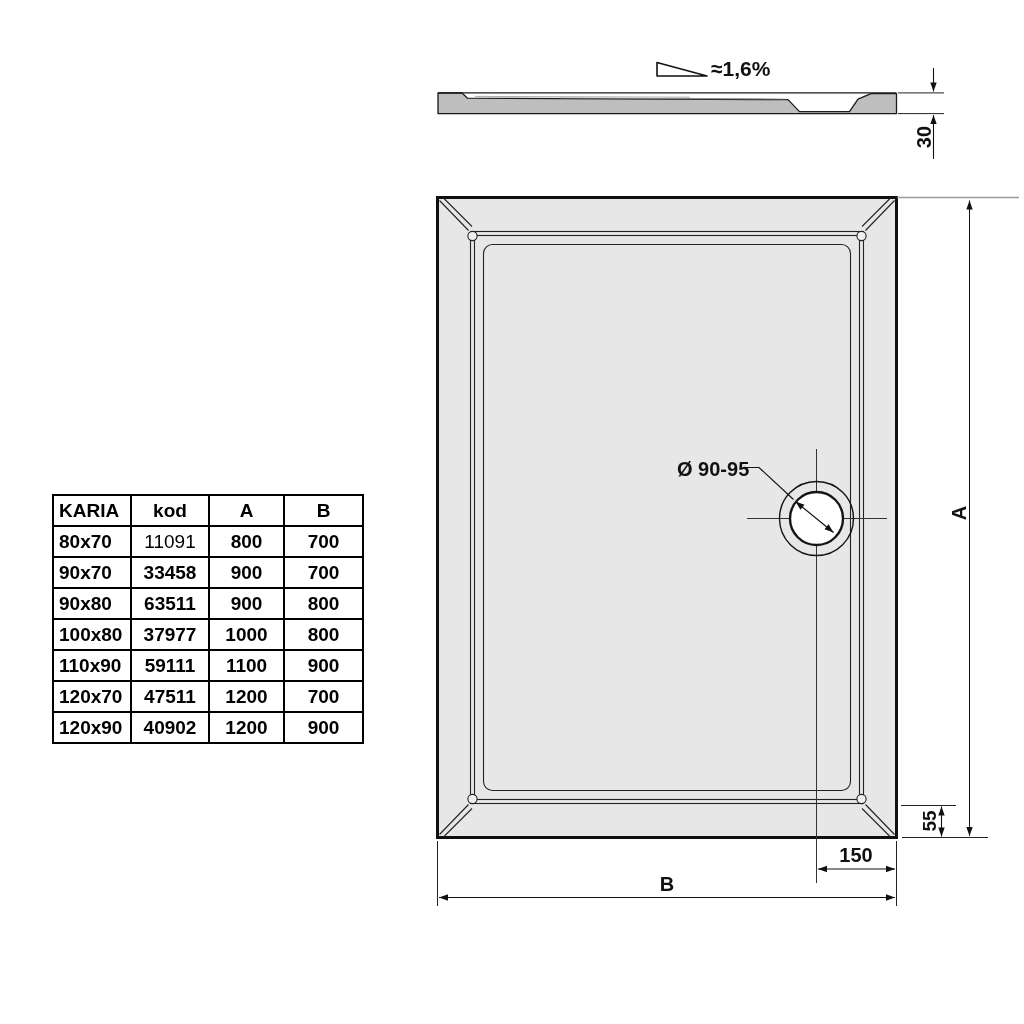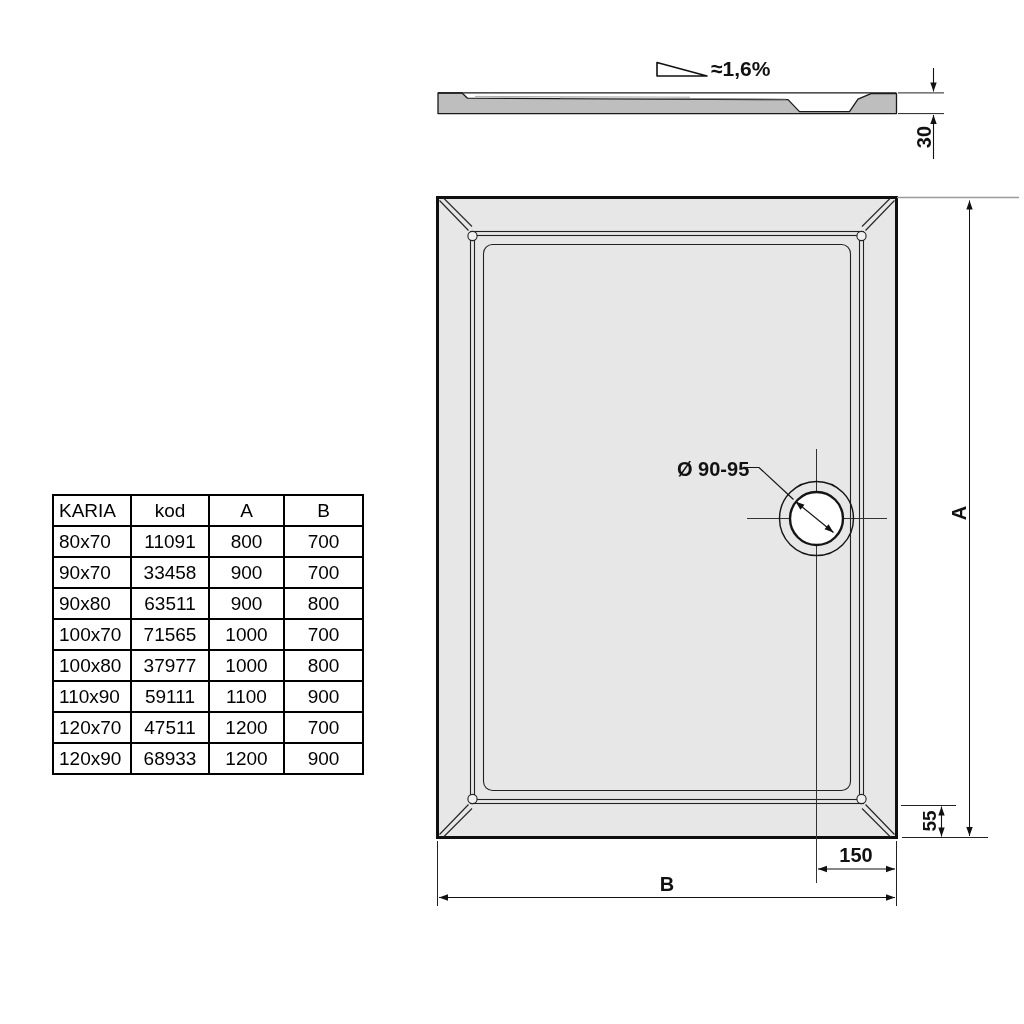--- a/index.html
+++ b/index.html
@@ -13,21 +13,21 @@
     fill:#111; font-weight:bold;
   }
   .spec-table {
     position:absolute; left:52px; top:494px;
     border-collapse:collapse; table-layout:fixed;
     font-family:"Liberation Sans", sans-serif;
     font-size:19px; font-weight:bold; color:#000;
   }
   .spec-table th, .spec-table td {
     border:2px solid #000; height:29px; padding:0;
-    text-align:center; font-weight:normal; white-space:nowrap; overflow:hidden;
+    text-align:center; font-weight:bold; white-space:nowrap; overflow:hidden;
   }
   .spec-table .c0 { text-align:left; padding-left:5px; }
   .spec-table .lw { font-weight:400;margin-top:12px; }
 </style>
 </head>
 <body>
 
 <div class="canvas">
 
   <svg class="drawing" width="1024" height="1024" viewBox="0 0 1024 1024">
@@ -149,44 +149,38 @@
         <td>900</td>
         <td>700</td>
       </tr>
       <tr>
         <td class="c0">90x80</td>
         <td>63511</td>
         <td>900</td>
         <td>800</td>
       </tr>
       <tr>
-        <td class="c0">100x70</td>
-        <td>71565</td>
-        <td>1000</td>
-        <td>700</td>
-      </tr>
-      <tr>
         <td class="c0">100x80</td>
         <td>37977</td>
         <td>1000</td>
         <td>800</td>
       </tr>
       <tr>
         <td class="c0">110x90</td>
         <td>59111</td>
         <td>1100</td>
         <td>900</td>
       </tr>
       <tr>
         <td class="c0">120x70</td>
         <td>47511</td>
         <td>1200</td>
         <td>700</td>
       </tr>
       <tr>
         <td class="c0">120x90</td>
-        <td>68933</td>
+        <td>40902</td>
         <td>1200</td>
         <td>900</td>
       </tr>
     </tbody>
   </table>
 </div>
 
 </body></html>

